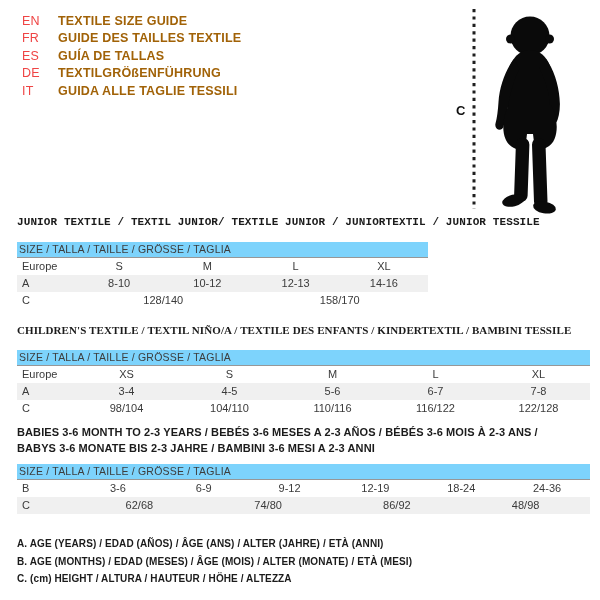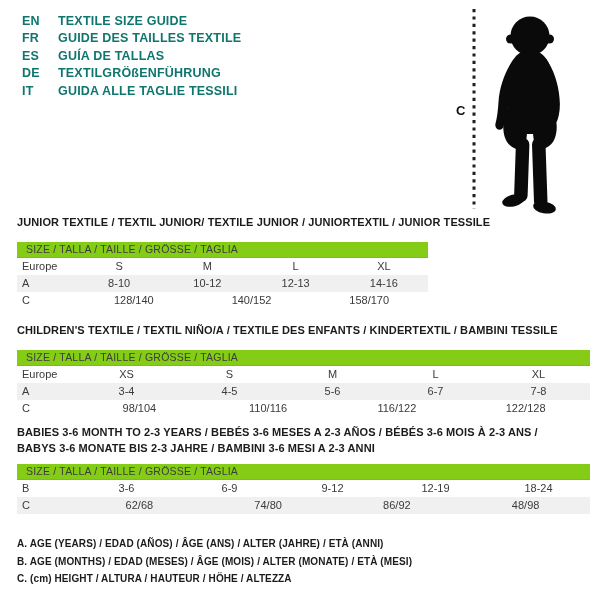--- a/index.html
+++ b/index.html
@@ -4,39 +4,39 @@
 <style>
   html,body{margin:0;padding:0;background:#ffffff;}
   .canvas{
     position:relative;width:600px;height:600px;background:#ffffff;
     font-family:"Liberation Sans","DejaVu Sans",sans-serif;
     color:#3a3a3a;overflow:hidden;
   }
   
   .langs{position:absolute;left:22px;top:12px;}
   .lang-row{display:flex;height:17.5px;align-items:center;}
-  .lang-code{width:36px;font-size:12.5px;font-weight:bold;color:#0f766e;letter-spacing:.2px;}
-  .lang-title{font-size:12.5px;font-weight:bold;color:#0f766e;letter-spacing:.2px;white-space:nowrap;}
+  .lang-code{width:36px;font-size:12.5px;font-weight:normal;color:#ef4444;letter-spacing:.2px;}
+  .lang-title{font-size:12.5px;font-weight:bold;color:#a16207;letter-spacing:.2px;white-space:nowrap;}
   
   .measure-line{position:absolute;left:472px;top:9px;}
   .measure-label{position:absolute;left:456px;top:103px;font-size:13px;font-weight:bold;color:#101010;}
   .toddler{position:absolute;left:478px;top:8px;}
   
   .section-heading{
     position:absolute;left:17px;width:570px;
     font-size:11px;font-weight:bold;color:#1b1b1b;letter-spacing:.1px;line-height:16px;
     white-space:nowrap;
   }
   .section-heading .h-line{display:block;height:16px;}
   .stable{position:absolute;left:17px;}
   .w1{width:411px;}
   .w2{width:573px;}
   .size-bar{
-    height:15px;line-height:15px;background:#84cc16;border-bottom:1px solid #979797;
-    padding-left:9px;font-size:10.5px;color:#3d3d3d;letter-spacing:.2px;
+    height:15px;line-height:15px;background:#7dd3fc;border-bottom:1px solid #979797;
+    padding-left:2px;font-size:10.5px;color:#3d3d3d;letter-spacing:.2px;
   }
   .trow{display:flex;height:17px;line-height:17px;font-size:11px;color:#3a3a3a;}
   .trow.alt{background:#f0f0f0;}
   .tlabel{width:58px;padding-left:5px;box-sizing:border-box;text-align:left;}
   .tcell{flex:1;text-align:center;}
   
   .notes{position:absolute;left:17px;top:535px;}
   .note-row{height:17.5px;line-height:17.5px;font-size:10px;font-weight:bold;color:#1b1b1b;letter-spacing:.1px;white-space:nowrap;}
 </style>
 </head>
@@ -81,46 +81,45 @@
       <path d="M36,51 C28,61 21.5,78 20.5,94 C20,102 19,110 17.5,115.5 C16,121.5 23.5,124.5 25.5,118.5 C27.5,111 29.5,103 30.5,96 C32.5,84 36.5,70 41.5,61 Z"></path>
       <path d="M68,51 C75.5,61 80.5,76 81.5,90 C82.5,98 81.5,106 79.5,112 C77.5,118 70,117 71,111 C72,104 72.5,97 71.5,91 C69.5,79 65.5,68 61,60 Z"></path>
       <path d="M31,97 C25,107 23.5,122 27.5,131 C30.5,138.5 39,142.5 47,142.5 L49,126 L55,126 L57,142.5 C65,142.5 73.5,138.5 76.5,131 C80.5,122 79,107 73,97 Z"></path>
       <rect x="37" y="130" width="13.5" height="64" rx="6.5" transform="rotate(2 43 162)"></rect>
       <ellipse cx="35.5" cy="192.5" rx="11.5" ry="5.8" transform="rotate(-14 35.5 192.5)"></ellipse>
       <rect x="55" y="130" width="13.5" height="70" rx="6.5" transform="rotate(-2 61 165)"></rect>
       <ellipse cx="66.5" cy="199.5" rx="11.5" ry="5.8" transform="rotate(10 66.5 199.5)"></ellipse>
     </g>
   </svg>
 
-  <div class="section-heading" style="top:214px;">JUNIOR TEXTILE / TEXTIL JUNIOR/ TEXTILE JUNIOR / JUNIORTEXTIL / JUNIOR TESSILE</div>
+  <div class="section-heading" style="top:214px;font-family:Liberation Mono, monospace;">JUNIOR TEXTILE / TEXTIL JUNIOR/ TEXTILE JUNIOR / JUNIORTEXTIL / JUNIOR TESSILE</div>
   <div class="stable w1" style="top:242px;">
     <div class="size-bar">SIZE / TALLA / TAILLE / GRÖSSE / TAGLIA</div>
     <div class="trow">
       <span class="tlabel">Europe</span>
       <span class="tcell">S</span>
       <span class="tcell">M</span>
       <span class="tcell">L</span>
       <span class="tcell">XL</span>
     </div>
     <div class="trow alt">
       <span class="tlabel">A</span>
       <span class="tcell">8-10</span>
       <span class="tcell">10-12</span>
       <span class="tcell">12-13</span>
       <span class="tcell">14-16</span>
     </div>
     <div class="trow">
       <span class="tlabel">C</span>
       <span class="tcell">128/140</span>
-      <span class="tcell">140/152</span>
       <span class="tcell">158/170</span>
     </div>
   </div>
 
-  <div class="section-heading" style="top:322px;">CHILDREN'S TEXTILE / TEXTIL NIÑO/A / TEXTILE DES ENFANTS / KINDERTEXTIL / BAMBINI TESSILE</div>
+  <div class="section-heading" style="top:322px;font-family:Liberation Serif, serif;">CHILDREN'S TEXTILE / TEXTIL NIÑO/A / TEXTILE DES ENFANTS / KINDERTEXTIL / BAMBINI TESSILE</div>
   <div class="stable w2" style="top:350px;">
     <div class="size-bar">SIZE / TALLA / TAILLE / GRÖSSE / TAGLIA</div>
     <div class="trow">
       <span class="tlabel">Europe</span>
       <span class="tcell">XS</span>
       <span class="tcell">S</span>
       <span class="tcell">M</span>
       <span class="tcell">L</span>
       <span class="tcell">XL</span>
     </div>
@@ -128,39 +127,41 @@
       <span class="tlabel">A</span>
       <span class="tcell">3-4</span>
       <span class="tcell">4-5</span>
       <span class="tcell">5-6</span>
       <span class="tcell">6-7</span>
       <span class="tcell">7-8</span>
     </div>
     <div class="trow">
       <span class="tlabel">C</span>
       <span class="tcell">98/104</span>
+      <span class="tcell">104/110</span>
       <span class="tcell">110/116</span>
       <span class="tcell">116/122</span>
       <span class="tcell">122/128</span>
     </div>
   </div>
 
   <div class="section-heading" style="top:424px;">
     <span class="h-line">BABIES 3-6 MONTH TO 2-3 YEARS / BEBÉS 3-6 MESES A 2-3 AÑOS / BÉBÉS 3-6 MOIS À 2-3 ANS /</span>
     <span class="h-line">BABYS 3-6 MONATE BIS 2-3 JAHRE / BAMBINI 3-6 MESI A 2-3 ANNI</span>
   </div>
   <div class="stable w2" style="top:464px;">
     <div class="size-bar">SIZE / TALLA / TAILLE / GRÖSSE / TAGLIA</div>
     <div class="trow">
       <span class="tlabel">B</span>
       <span class="tcell">3-6</span>
       <span class="tcell">6-9</span>
       <span class="tcell">9-12</span>
       <span class="tcell">12-19</span>
       <span class="tcell">18-24</span>
+      <span class="tcell">24-36</span>
     </div>
     <div class="trow alt">
       <span class="tlabel">C</span>
       <span class="tcell">62/68</span>
       <span class="tcell">74/80</span>
       <span class="tcell">86/92</span>
       <span class="tcell">48/98</span>
     </div>
   </div>
 

